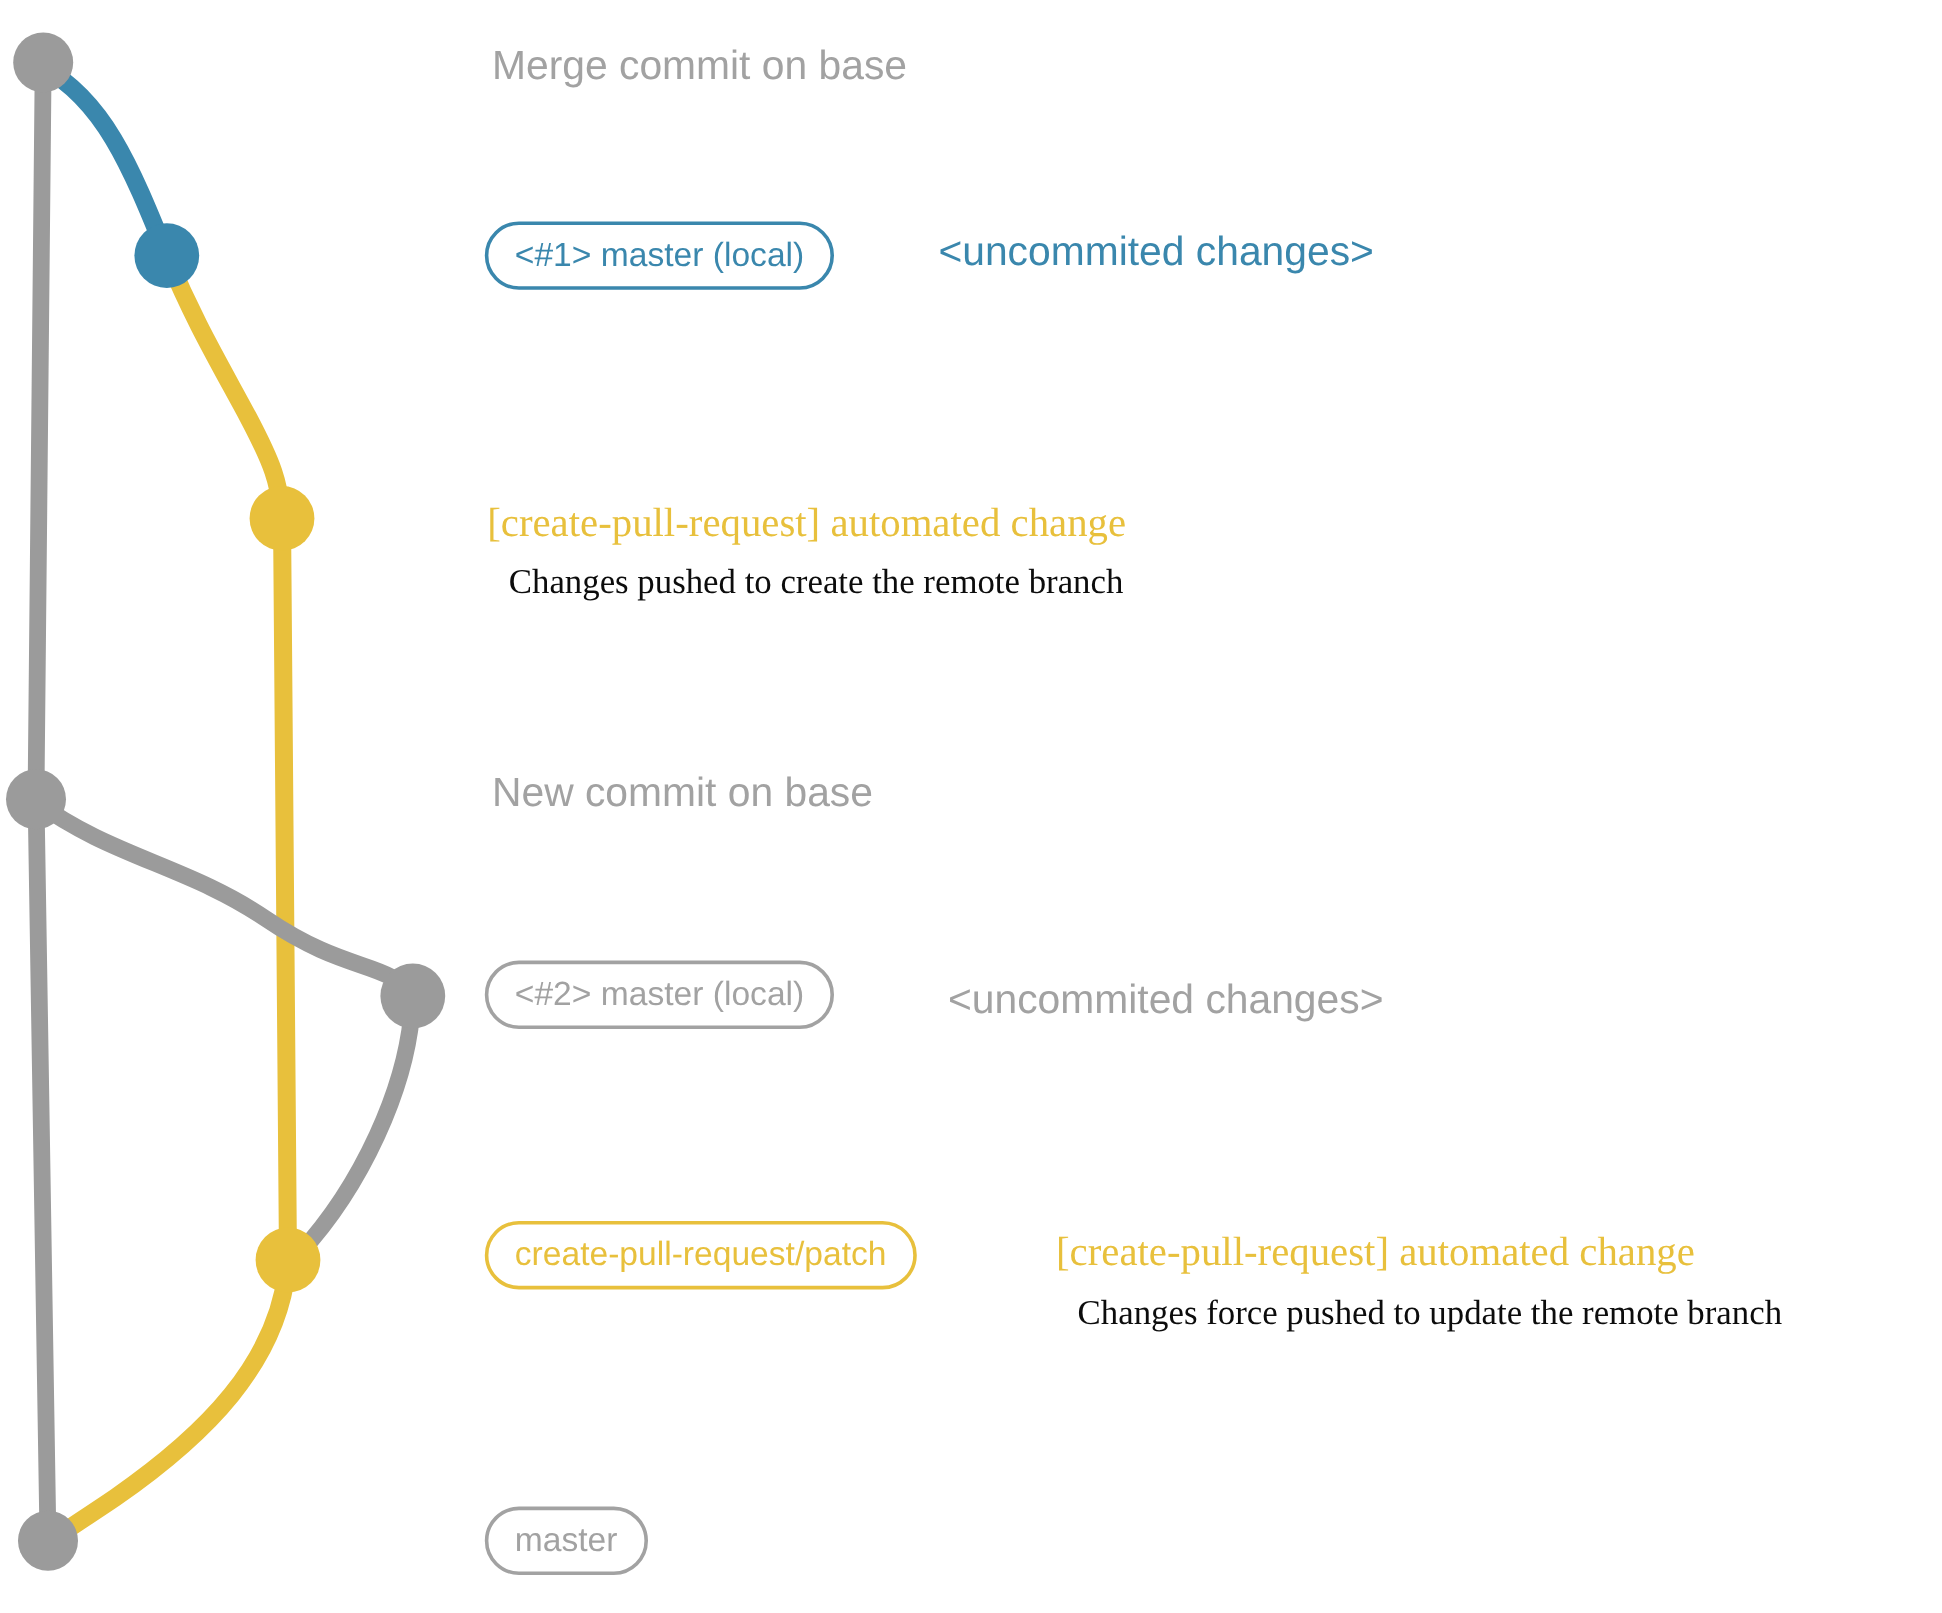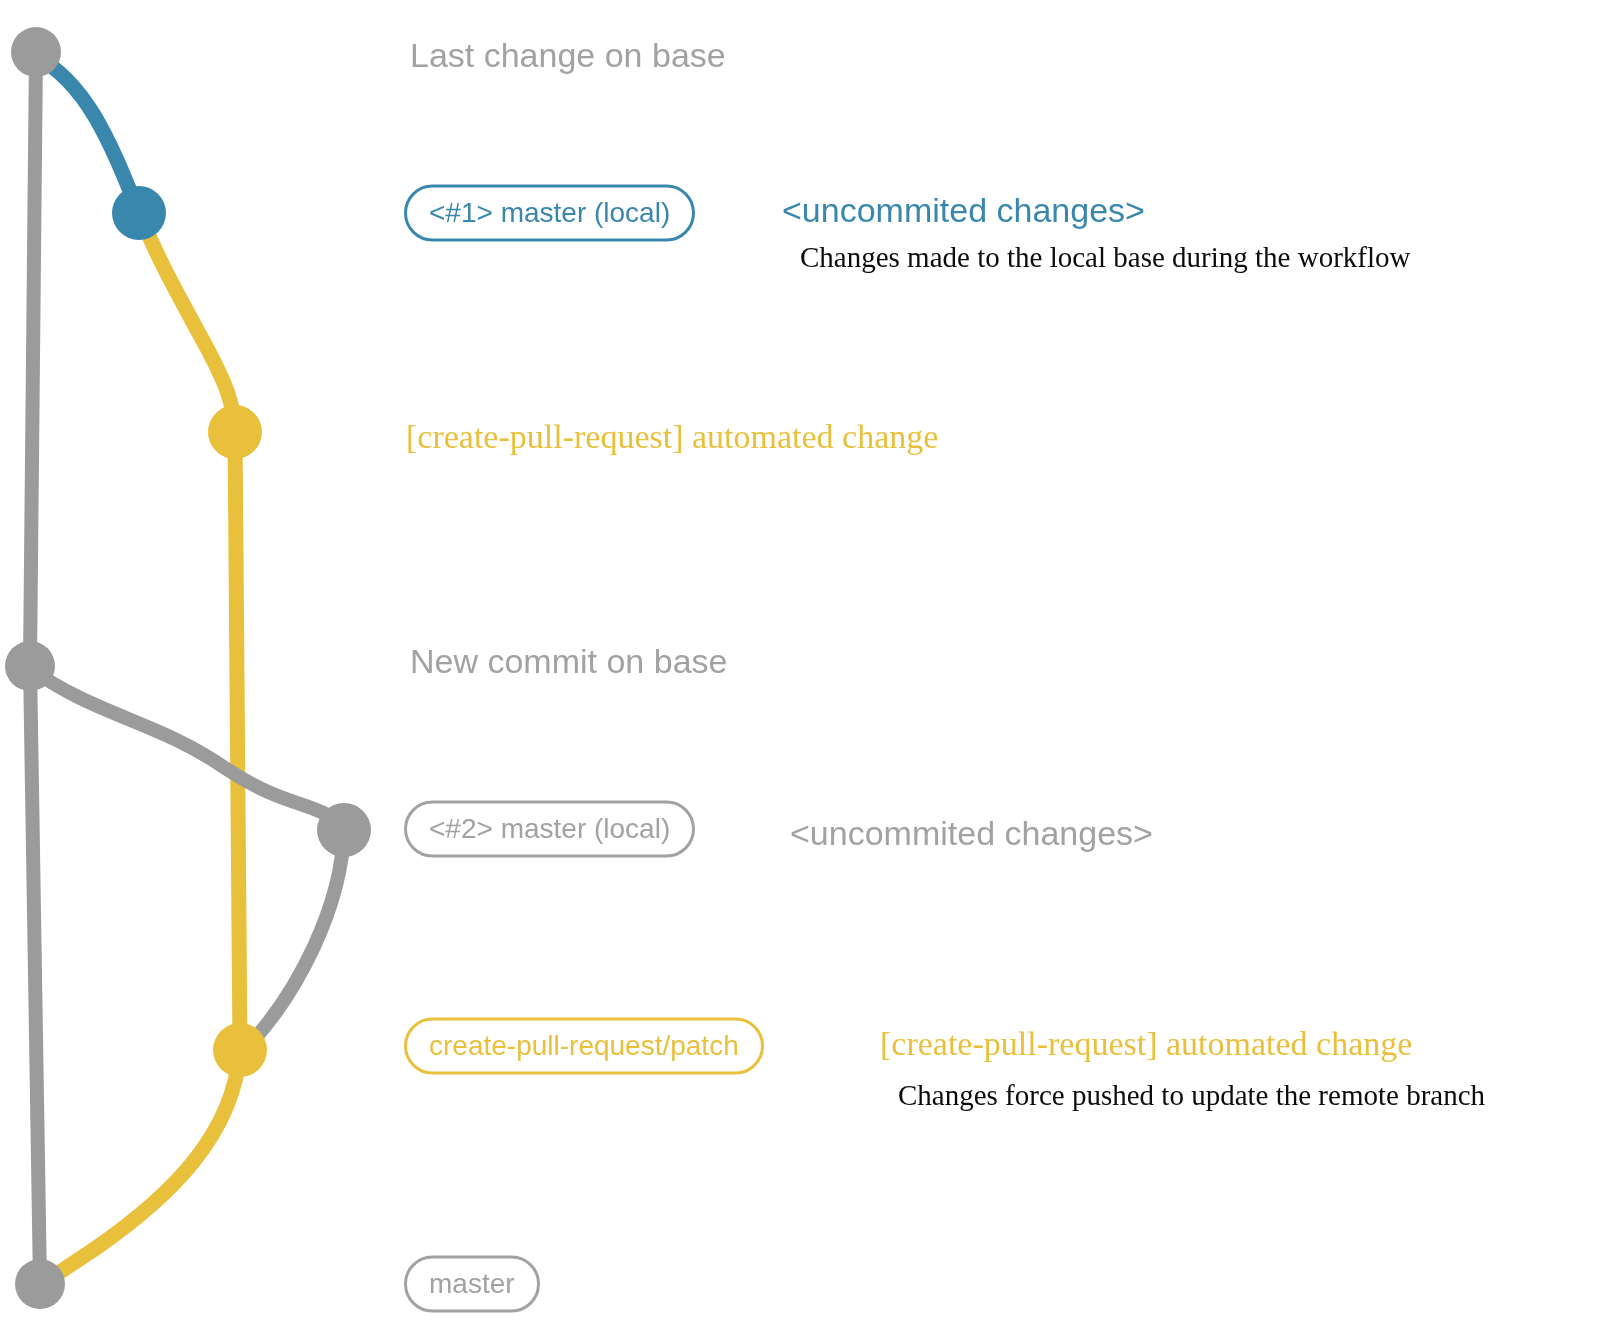--- a/index.html
+++ b/index.html
@@ -60,27 +60,27 @@
 
     <circle class="f-gray" cx="36" cy="52" r="25"></circle>
     <circle class="f-blue" cx="139" cy="213" r="27"></circle>
     <circle class="f-yellow" cx="235" cy="432" r="27"></circle>
     <circle class="f-gray" cx="30" cy="666" r="25"></circle>
     <circle class="f-gray" cx="344" cy="830" r="27"></circle>
     <circle class="f-yellow" cx="240" cy="1050" r="27"></circle>
     <circle class="f-gray" cx="40" cy="1284" r="25"></circle>
   </svg>
 
-  <div class="txt" style="left:410px;top:55px;">Last change on base</div>
+  <div class="txt" style="left:410px;top:55px;">Merge commit on base</div>
 
   <div class="badge c-blue" style="left:404px;top:213px;">&lt;#1&gt; master (local)</div>
   <div class="txt c-blue" style="left:782px;top:210px;">&lt;uncommited changes&gt;</div>
-  <div class="serif" style="left:800px;top:257px;">Changes made to the local base during the workflow</div>
 
   <div class="txt c-yellow" style="left:406px;top:437px;">[create-pull-request] automated change</div>
+  <div class="serif" style="left:424px;top:486px;">Changes pushed to create the remote branch</div>
 
   <div class="txt" style="left:410px;top:661px;">New commit on base</div>
 
   <div class="badge" style="left:404px;top:829px;">&lt;#2&gt; master (local)</div>
   <div class="txt" style="left:790px;top:833px;">&lt;uncommited changes&gt;</div>
 
   <div class="badge c-yellow" style="left:404px;top:1046px;">create-pull-request/patch</div>
   <div class="txt c-yellow" style="left:880px;top:1044px;">[create-pull-request] automated change</div>
   <div class="serif" style="left:898px;top:1095px;text-align:right;">Changes force pushed to update the remote branch</div>
 

